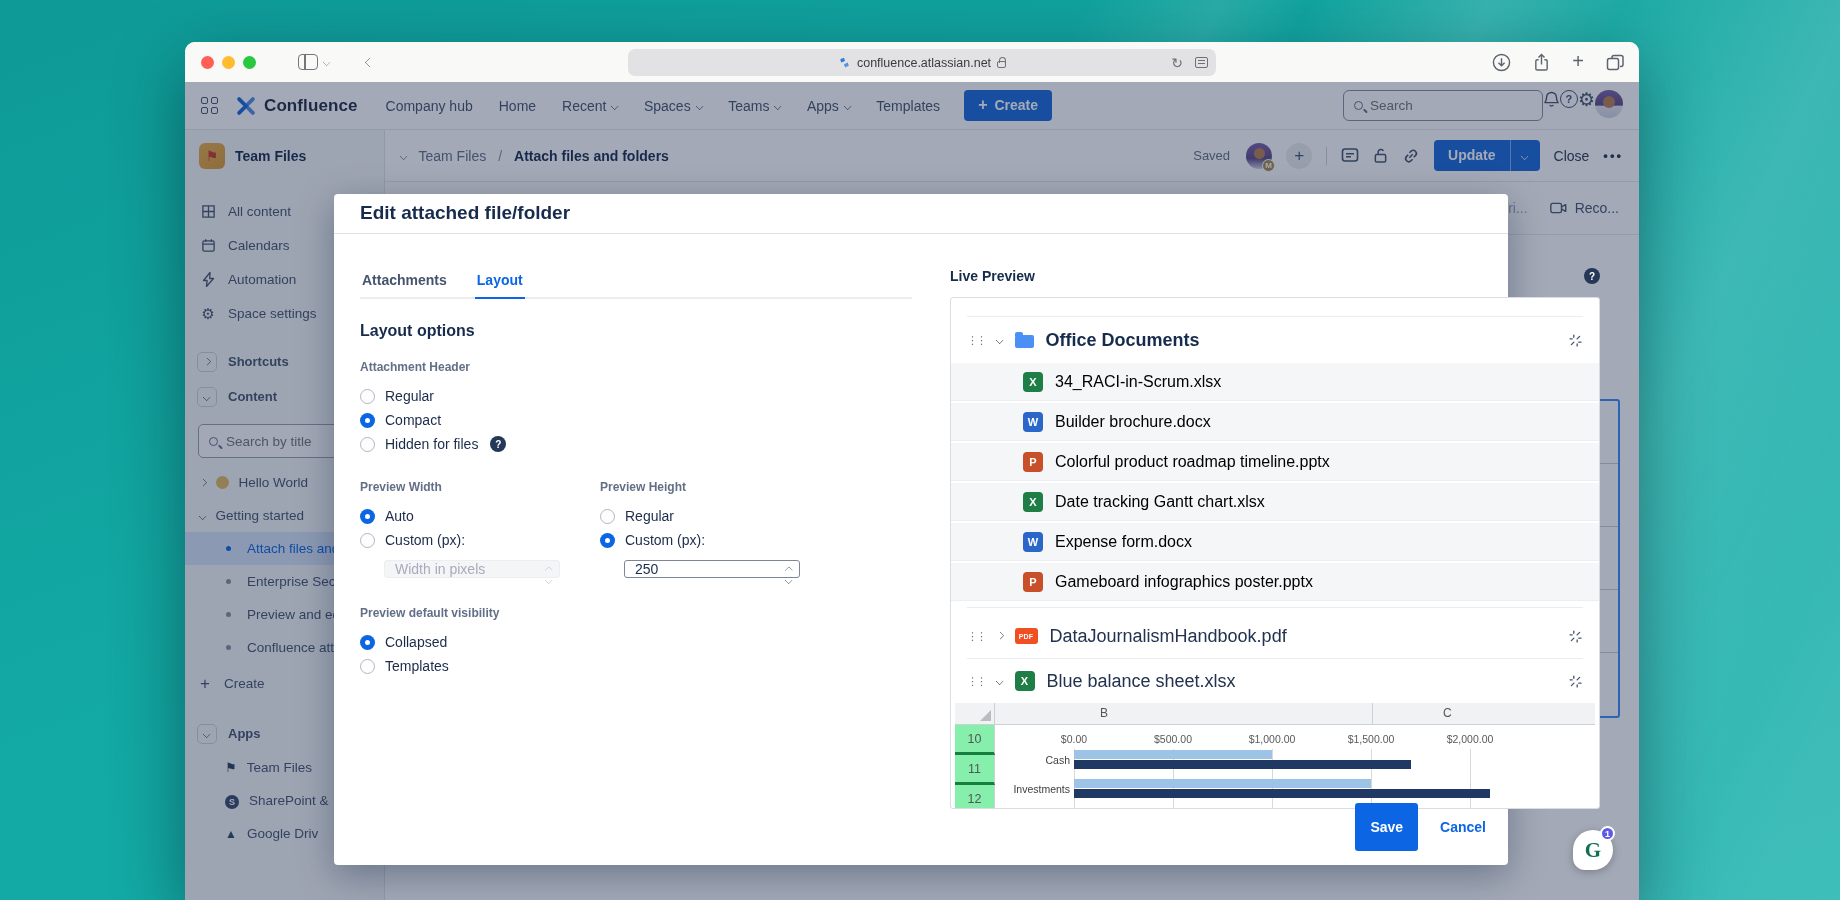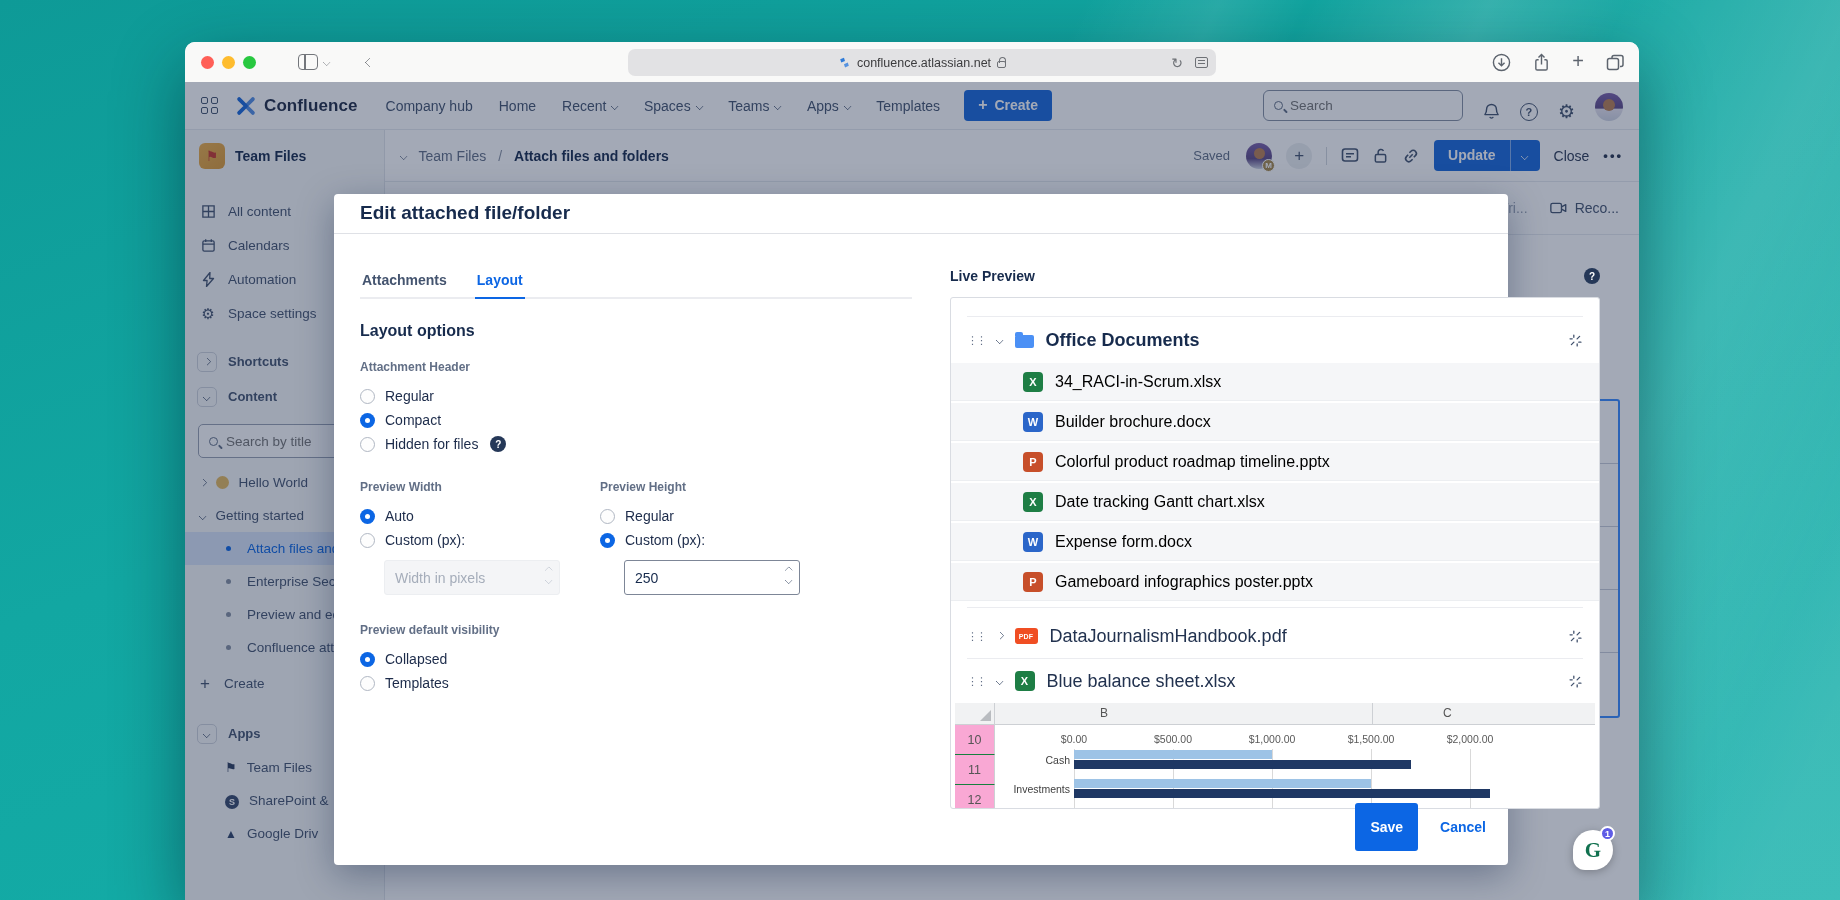--- a/index.html
+++ b/index.html
@@ -35,21 +35,21 @@
   .conf-nav{ position:absolute; left:0; top:0; right:0; height:48px; background:#fff; border-bottom:1px solid #e7e9ee;
     display:flex; align-items:center; padding:0 16px; gap:10px;}
   .grid-ic{ width:18px; height:18px; display:grid; grid-template-columns:7px 7px; grid-template-rows:7px 7px; gap:3px; margin-right:6px;}
   .grid-ic i{ border:1.7px solid #44546f; border-radius:2px;}
   .brand{ display:flex; align-items:center; gap:7px; margin-right:18px;}
   .brand-name{ font-size:17px; font-weight:700; color:#1e2a45; letter-spacing:.1px;}
   .nav-menu{ display:flex; align-items:center; gap:26px;}
   .nav-item{ display:flex; align-items:center; gap:6px; font-size:14px; color:#44546f; font-weight:500; cursor:default;}
   .btn-create{ margin-left:14px; background:#1868db; color:#fff; border:none; border-radius:4px; font-size:14px; font-weight:600;
     padding:7px 14px 8px; display:flex; gap:7px; align-items:center; font-family:inherit;}
-  .nav-right{ margin-left:auto; display:flex; align-items:flex-end; gap:20px;}
+  .nav-right{ margin-left:auto; display:flex; align-items:flex-start; }
   .nav-search{ width:200px; height:31px; border:1px solid #8590a2; border-radius:6px; display:flex; align-items:center; gap:7px; padding:0 10px; background:#fff;}
   .nav-search input{ border:none; outline:none; font-size:13.5px; color:#44546f; width:150px; background:transparent; font-family:inherit;}
   .mag{ width:9px; height:9px; border:1.7px solid #626f86; border-radius:50%; position:relative; flex:none;}
   .mag::after{ content:""; position:absolute; left:8px; top:8px; width:5px; height:1.7px; background:#626f86; transform:rotate(45deg); border-radius:2px;}
   .help-circ{ width:18px; height:18px; border:1.7px solid #44546f; border-radius:50%; font-size:11px; font-weight:700; color:#44546f; display:flex; align-items:center; justify-content:center;}
   .gear-txt{ font-size:19px; color:#44546f; line-height:1;}
   .avatar{ width:28px; height:28px; border-radius:50%; background:linear-gradient(180deg,#7b5fa8 0%,#5d4a86 55%,#e8e4ef 56%,#cfd4e2 100%); position:relative; overflow:hidden;}
   .avatar::before{ content:""; position:absolute; left:8px; top:6px; width:12px; height:12px; border-radius:50%; background:#b97f52;}
   
   .content-head{ position:absolute; left:200px; top:48px; right:0; height:52px; background:#fff; border-bottom:1px solid #e7e9ee;
@@ -112,21 +112,21 @@
   .form-col{ position:absolute; left:26px; top:128px; width:552px;}
   .form-h{ font-size:16px; font-weight:700; color:#172b4d; margin-bottom:20px;}
   .fld-lbl{ font-size:12px; font-weight:700; color:#626f86; margin-bottom:10px;}
   .radio-row{ display:flex; align-items:center; gap:10px; height:24px; font-size:14px; color:#1c2b4a;}
   .rb{ width:15px; height:15px; border-radius:50%; border:1.5px solid #b0b7c3; background:#fdfdfd; flex:none; position:relative;}
   .rb.on{ border:none; background:#0c66e4;}
   .rb.on::after{ content:""; position:absolute; left:5px; top:5px; width:5px; height:5px; border-radius:50%; background:#fff;}
   .help-dark{ width:16px; height:16px; border-radius:50%; background:#253858; color:#fff; font-size:10px; font-weight:700; display:flex; align-items:center; justify-content:center; margin-left:2px;}
   .two-col{ display:flex; margin-top:24px;}
   .two-col .col{ width:240px;}
-  .numbox{ position:relative; margin:8px 0 0 24px; width:176px; height:35px;}
+  .numbox{ position:relative; margin:8px 0 0 24px; width:176px; height:18px;}
   .numbox input{ width:100%; height:100%; border:1.5px solid #7d8697; border-radius:3px; padding:0 24px 0 10px; font-size:14px; color:#172b4d; font-family:inherit; outline:none;}
   .numbox.disabled input{ background:#f4f5f7; border:1px solid #eceef1; color:#a5adba;}
   .numbox.disabled input::placeholder{ color:#a5adba;}
   .stepper{ position:absolute; right:9px; top:8px; display:flex; flex-direction:column; gap:3px; color:#6b778c;}
   .numbox.disabled .stepper{ color:#c3c9d3;}
   .sec-gap{ margin-top:28px;}
   
   .preview-col{ position:absolute; left:616px; top:74px; width:650px;}
   .preview-head{ display:flex; align-items:center; justify-content:space-between;}
   .preview-title{ font-size:14px; font-weight:700; color:#172b4d;}
@@ -146,21 +146,21 @@
   .file-row{ height:38px; margin-bottom:2px; background:#f5f6f8; display:flex; align-items:center; gap:12px; padding-left:72px; border-bottom:1px solid #eceef1;}
   .doc-row{ height:44px;}
   .unlink{ color:#44546f;}
   
   .sheet{ position:relative; margin:0 4px; height:130px; font-family:"Liberation Sans",sans-serif;}
   .sh-head{ position:absolute; left:40px; right:0; top:0; height:22px; background:#f1f2f3; border-bottom:1px solid #cdd0d4;}
   .sh-head .colB, .sh-head .colC{ position:absolute; top:3px; font-size:12px; color:#555;}
   .sh-head .colB{ left:105px;} .sh-head .colC{ left:448px;}
   .sh-head .colline{ position:absolute; left:377px; top:0; bottom:0; width:1px; background:#cdd0d4;}
   .gutter{ position:absolute; left:0; top:0; width:40px; bottom:0;}
-  .gut-cell{ height:30px; background:#f9a8d4; border-bottom:1px solid #15803d; border-right:1px solid #cdd0d4; font-size:12.5px; color:#555; display:flex; align-items:center; justify-content:center;}
+  .gut-cell{ height:30px; background:#86efac; border-bottom:3px solid #15803d; border-right:1px solid #cdd0d4; font-size:12.5px; color:#555; display:flex; align-items:center; justify-content:center;}
   .gut-corner{ height:22px; background:#f1f2f3; border-bottom:1px solid #cdd0d4; border-right:1px solid #cdd0d4; position:relative;}
   .gut-corner::after{ content:""; position:absolute; right:3px; bottom:3px; border-left:11px solid transparent; border-bottom:11px solid #b9bcc0;}
   .chart{ position:absolute; left:40px; right:0; top:22px; bottom:0; background:#fff; overflow:hidden;}
   .axis-lbl{ position:absolute; top:8px; font-size:10.5px; color:#595959; transform:translateX(-50%); white-space:nowrap;}
   .gridline{ position:absolute; top:24px; bottom:0; width:1px; background:#d9d9d9;}
   .cat-lbl{ position:absolute; right:calc(100% - 75px); font-size:10.5px; color:#404040; white-space:nowrap; transform:translateY(-50%);}
   .bar{ position:absolute; height:9px;}
   
   .modal-foot{ position:absolute; right:22px; bottom:14px; display:flex; align-items:center; gap:22px; z-index:2;}
   .btn-save{ background:#0c66e4; color:#fff; border:none; border-radius:3px; font-size:14px; font-weight:600; padding:16px 15px; font-family:inherit;}

